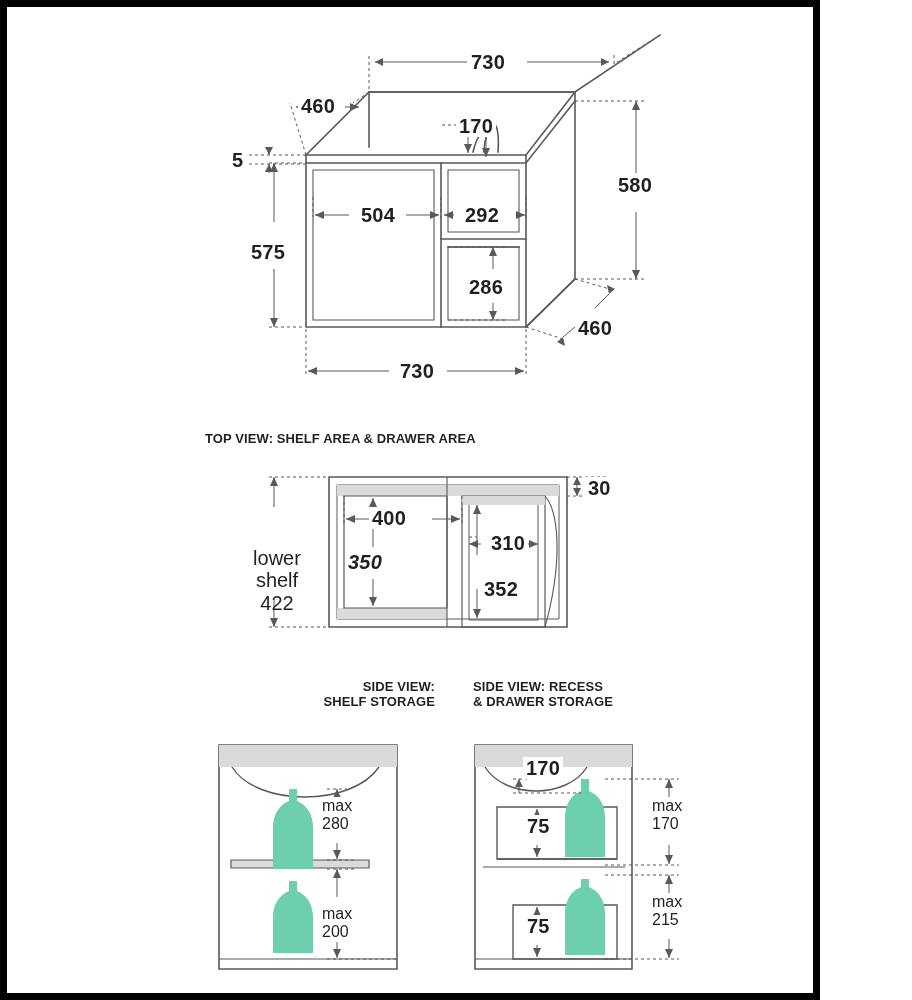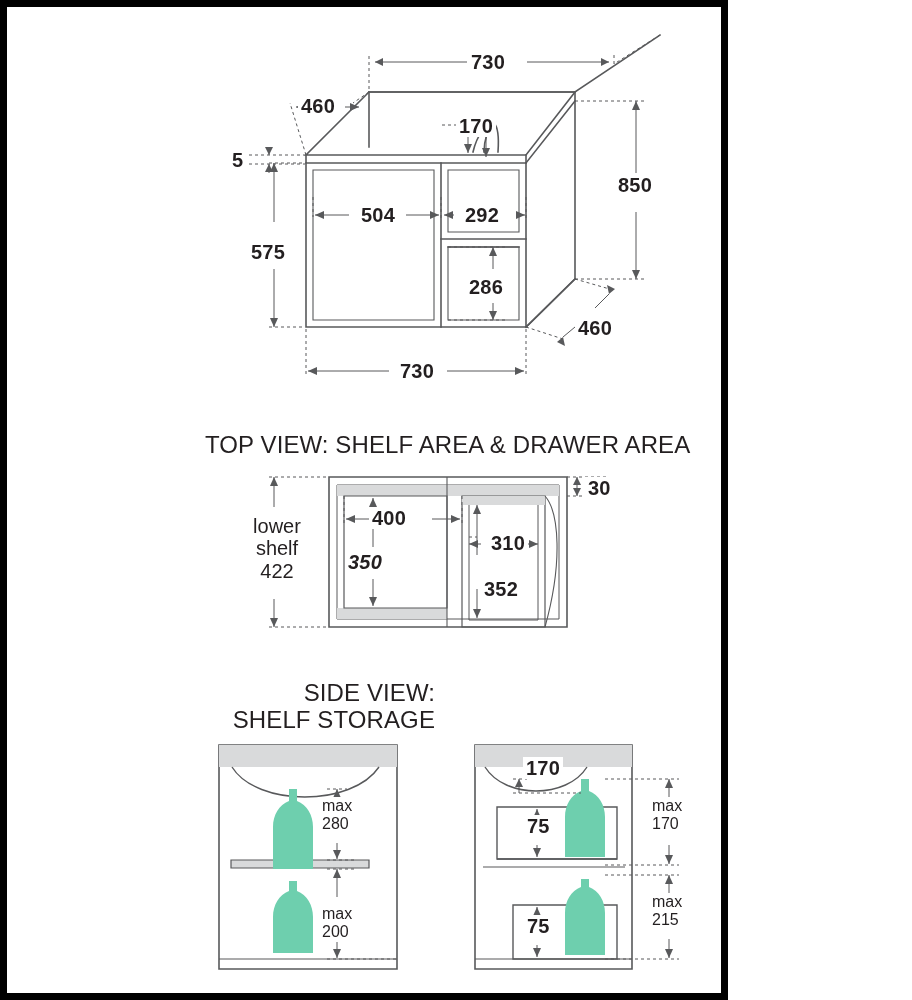--- a/index.html
+++ b/index.html
@@ -9,21 +9,21 @@
   }
   body {
     width: 912px;
     height: 1000px;
     font-family: "Liberation Sans", sans-serif;
     color: #231f20;
     overflow: hidden;
   }
   #page {
     position: relative;
-    width: 728px;
+    width: 820px;
     height: 1000px;
     background: #ffffff;
     box-sizing: border-box;
     border: 7px solid #000000;
   }
   .stage {
     position: absolute;
     left: 0; top: 0;
     width: 898px;
     height: 986px;
@@ -40,28 +40,29 @@
     color: #231f20;
     white-space: pre;
     line-height: 1.12;
   }
   .dim {
     font-size: 20px;
     font-weight: 700;
     letter-spacing: 0.2px;
   }
   .heading {
-    font-size: 24px;
-    font-weight: 400;
+    font-size: 13px;
+    font-weight: 700;
     letter-spacing: 0.1px;
   }
   .multi {
     font-size: 20px;
     font-weight: 400;
     text-align: center;
+    margin-top: 32px;
   }
   .maxlbl {
     font-size: 16px;
     font-weight: 400;
     text-align: left;
     line-height: 1.15;
   }
   .white-bg {
     background: #ffffff;
     padding: 0 3px;
@@ -301,21 +302,21 @@
         <path d="M662 868 L662 890 M662 932 L662 951"></path>
         <path d="M662 868 l-4 9 h8 z" fill="#58595b" stroke="none"></path>
         <path d="M662 951 l-4 -9 h8 z" fill="#58595b" stroke="none"></path>
       </g>
     </svg>
 
     <div class="lbl dim white-bg" style="left:461px; top:44px;">730</div>
     <div class="lbl dim white-bg" style="left:291px; top:88px;">460</div>
     <div class="lbl dim white-bg" style="left:449px; top:108px;">170</div>
     <div class="lbl dim white-bg" style="left:222px; top:142px;">5</div>
-    <div class="lbl dim white-bg" style="left:608px; top:167px;">850</div>
+    <div class="lbl dim white-bg" style="left:608px; top:167px;">580</div>
     <div class="lbl dim white-bg" style="left:241px; top:234px;">575</div>
     <div class="lbl dim white-bg" style="left:351px; top:197px;">504</div>
     <div class="lbl dim white-bg" style="left:455px; top:197px;">292</div>
     <div class="lbl dim white-bg" style="left:459px; top:269px;">286</div>
     <div class="lbl dim white-bg" style="left:568px; top:310px;">460</div>
     <div class="lbl dim white-bg" style="left:390px; top:353px;">730</div>
 
     <div class="lbl heading" style="left:198px; top:425px;">TOP VIEW: SHELF AREA &amp; DRAWER AREA</div>
     <div class="lbl dim white-bg" style="left:578px; top:470px;">30</div>
     <div class="lbl dim white-bg" style="left:362px; top:500px;">400</div>
@@ -326,20 +327,22 @@
 shelf
 422</div>
 
     <div class="lbl heading" style="left:218px; top:673px; white-space:pre-line; width:210px;text-align:right;">SIDE VIEW:
 SHELF STORAGE</div>
     <div class="lbl maxlbl white-bg" style="left:312px; top:790px;">max
 280</div>
     <div class="lbl maxlbl white-bg" style="left:312px; top:898px;">max
 200</div>
 
+    <div class="lbl heading" style="left:466px; top:673px; white-space:pre-line; width:260px;">SIDE VIEW: RECESS
+&amp; DRAWER STORAGE</div>
     <div class="lbl dim white-bg" style="left:516px; top:750px;">170</div>
     <div class="lbl dim white-bg" style="left:517px; top:808px;">75</div>
     <div class="lbl maxlbl white-bg" style="left:642px; top:790px;">max
 170</div>
     <div class="lbl dim white-bg" style="left:517px; top:908px;">75</div>
     <div class="lbl maxlbl white-bg" style="left:642px; top:886px;">max
 215</div>
 
   </div>
 </div>

